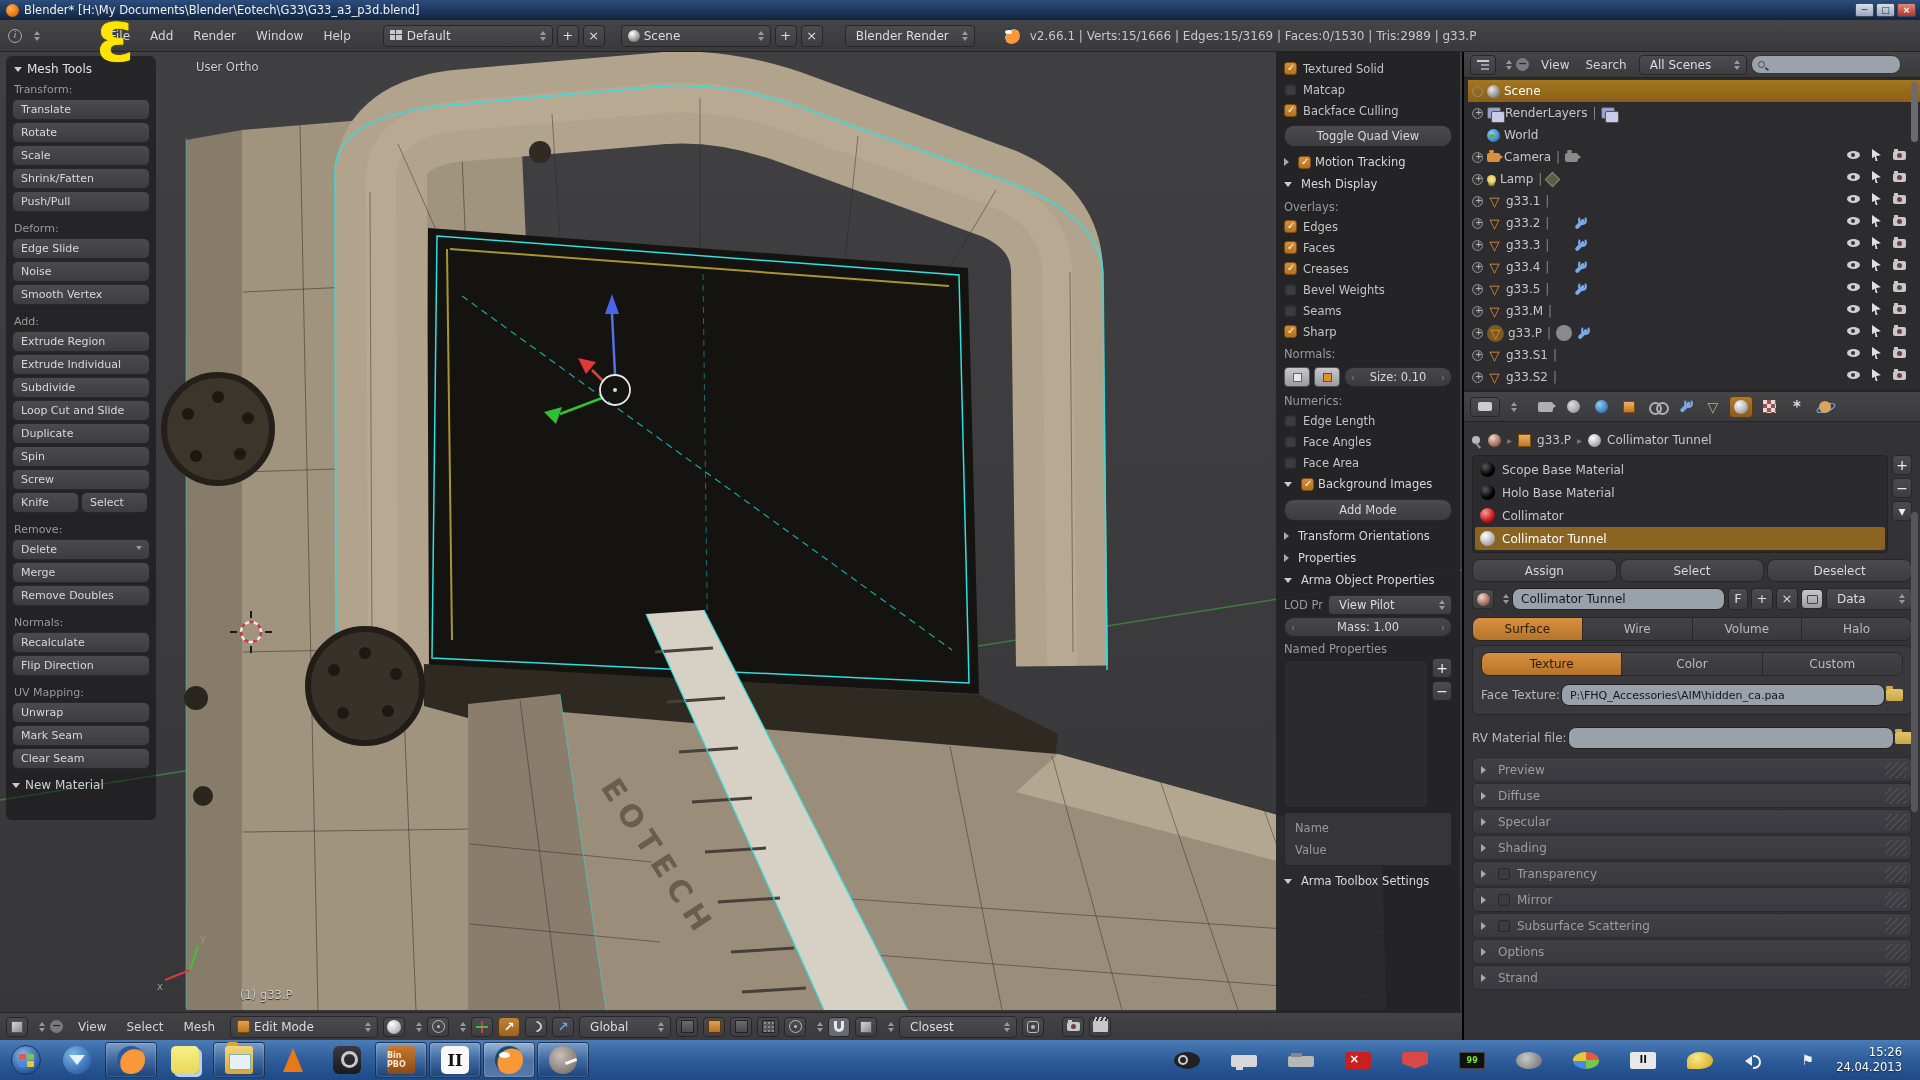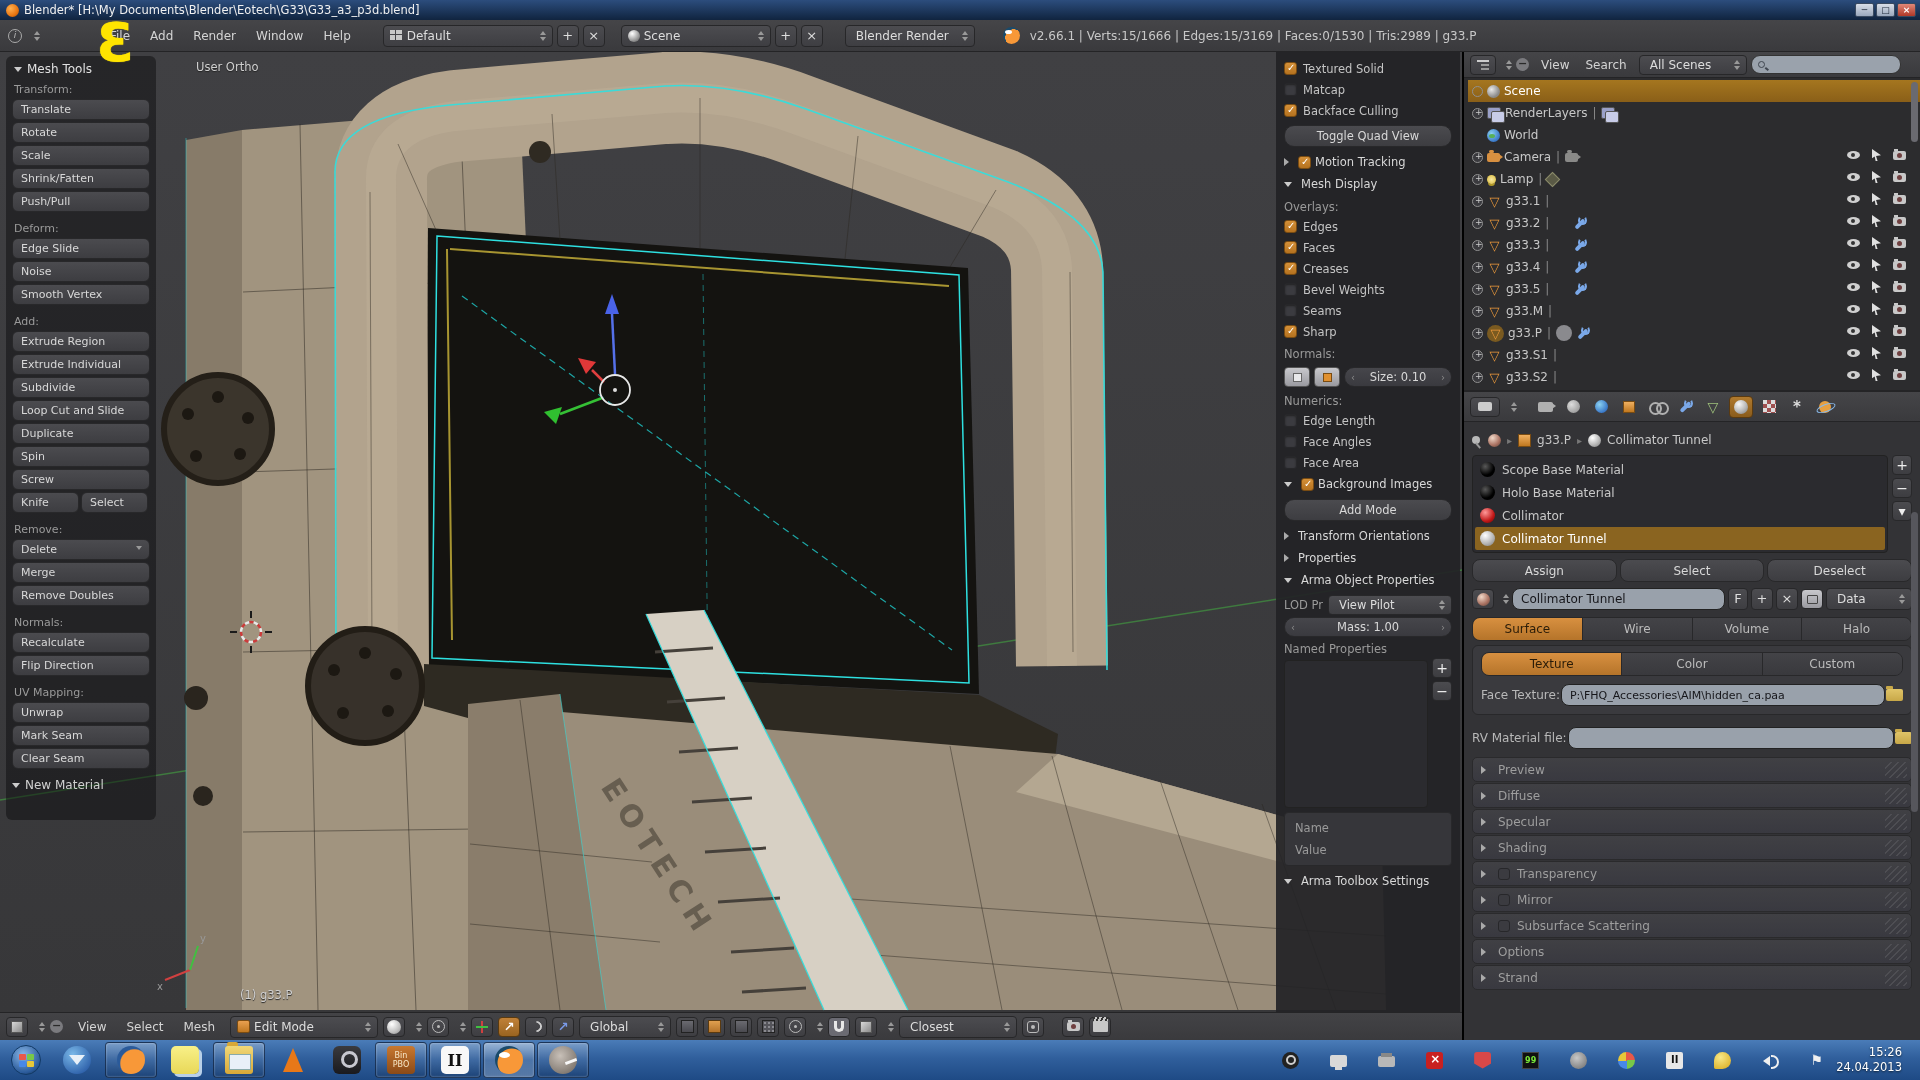--- a/index.html
+++ b/index.html
@@ -261,29 +261,29 @@
   .tb-notes .ticon{background:linear-gradient(#f8f088,#e8d858);box-shadow:3px 3px 0 #b8d0e8;}
   .tb-explorer .ticon{background:linear-gradient(#f0d878,#d8a838);border-radius:3px;}
   .tb-explorer .ticon::before{content:"";position:absolute;left:2px;top:-4px;width:11px;height:4px;background:#d8a838;border-radius:2px 2px 0 0;}
   .tb-explorer .ticon::after{content:"";position:absolute;left:4px;top:8px;width:20px;height:14px;background:#e8f0f8;border:1px solid #8aa;}
   .tb-vlc .ticon{background:transparent;}
   .tb-vlc .ticon::after{content:"";position:absolute;left:4px;top:2px;width:0;height:0;
     border-left:10px solid transparent;border-right:10px solid transparent;border-bottom:24px solid #e87818;}
   .tb-steam .ticon{background:linear-gradient(#3a3a3e,#1a1a1e);border-radius:6px;}
   .tb-steam .ticon::after{content:"";position:absolute;left:8px;top:5px;width:11px;height:11px;border:3px solid #c8c8d0;border-radius:50%;}
   .tb-binpbo .ticon{background:linear-gradient(#c87830,#8a4a18);border-radius:4px;color:#f8e8c8;
-    font-size:8px;font-weight:normal;display:flex;flex-direction:column;align-items:center;justify-content:center;line-height:9px;}
+    font-size:8px;font-weight:bold;display:flex;flex-direction:column;align-items:flex-start;justify-content:center;line-height:9px;}
   .tb-ii .ticon{background:#f8f8f8;color:#111;display:flex;align-items:center;justify-content:center;
     font-weight:bold;font-size:16px;font-family:"DejaVu Serif",serif;}
   .tb-blender .ticon{border-radius:50%;background:radial-gradient(circle at 60% 60%,#f89838 58%,#1a4a6a 62%);}
   .tb-blender .ticon::after{content:"";position:absolute;left:4px;top:6px;width:11px;height:6px;border-radius:50%;background:#fff;}
   .tb-gimp .ticon{border-radius:50%;background:radial-gradient(circle at 40% 35%,#c8c0b8,#6a625a);}
   .tb-gimp .ticon::after{content:"";position:absolute;left:16px;top:14px;width:12px;height:3px;background:#f8f8f8;transform:rotate(-20deg);}
   .traywrap{margin-left:auto;display:flex;align-items:center;gap:9px;padding-right:10px;}
-  .tico{width:17px;height:17px;position:relative;flex:none;margin-left:22px;}
+  .tico{width:26px;height:17px;position:relative;flex:none;margin-left:22px;}
   .t-steam{background:#222;border-radius:50%;}
   .t-steam::after{content:"";position:absolute;left:4px;top:3px;width:6px;height:6px;border:2px solid #cfcfcf;border-radius:50%;}
   .t-pc{background:#d8d8d8;border-radius:2px;height:12px;margin-top:2px;}
   .t-pc::after{content:"";position:absolute;left:5px;top:12px;width:7px;height:3px;background:#d8d8d8;}
   .t-print{background:#b8b8b8;border-radius:2px;height:11px;margin-top:3px;}
   .t-print::before{content:"";position:absolute;left:3px;top:-3px;width:11px;height:4px;background:#888;}
   .t-alert{background:#c82020;border-radius:3px;}
   .t-alert::after{content:"×";position:absolute;left:4px;top:0px;color:#fff;font-weight:bold;font-size:12px;}
   .t-red{background:#d84848;border-radius:3px;clip-path:polygon(0 0,100% 0,100% 70%,50% 100%,0 70%);}
   .t-99{background:#111;border:1px solid #444;color:#78e838;font-size:8px;font-weight:bold;text-align:center;line-height:15px;}

